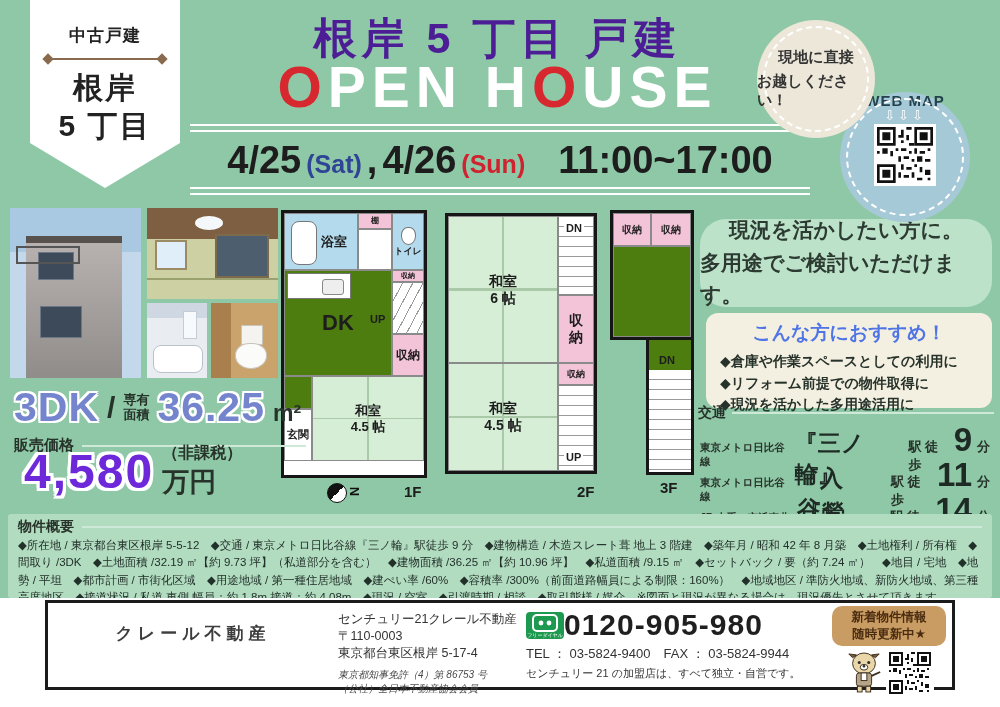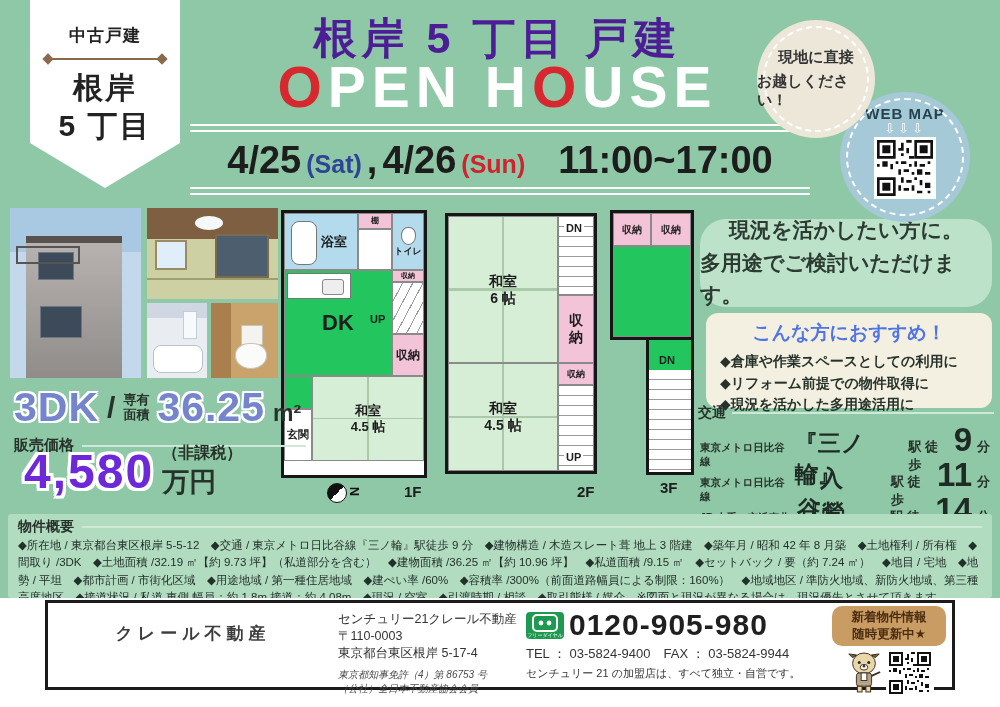--- a/index.html
+++ b/index.html
@@ -28,21 +28,21 @@
   .date-sat{font-size:25px;font-weight:800;color:#2f4496;}
   .date-sun{font-size:25px;font-weight:800;color:#cf2330;}
   .date-time{font-size:38px;font-weight:800;color:#1d1d1d;margin-left:28px;}
 
   .visit{position:absolute;left:757px;top:20px;width:118px;height:118px;border-radius:50%;background:#ece7d8;z-index:3;}
   .dash-inner{position:absolute;inset:6px;border:2px dashed #fff;border-radius:50%;}
   .visit-text{position:absolute;inset:0;display:flex;flex-direction:column;align-items:center;justify-content:center;
               font-size:15px;font-weight:800;color:#333;gap:5px;}
   .webmap{position:absolute;left:840px;top:92px;width:130px;height:130px;border-radius:50%;background:#a6c9d8;z-index:2;
           display:flex;flex-direction:column;align-items:center;}
-  .webmap-label{margin-top:13px;font-size:15px;font-weight:800;color:#24424e;letter-spacing:1px;}
+  .webmap-label{font-size:15px;font-weight:800;color:#24424e;letter-spacing:1px;}
   .webmap-arrows{font-size:13px;color:#fff;letter-spacing:3px;line-height:1;}
   .qr{background:#fff;padding:3px;margin-top:2px;}
 
   
   .photo{position:absolute;overflow:hidden;}
   #ph-ext{left:10px;top:208px;width:131px;height:170px;background:linear-gradient(#a9c9e3 0 26%,#c3d9eb 26% 100%);}
   .bld{position:absolute;left:16px;top:28px;width:96px;height:142px;background:linear-gradient(#b7b2b0,#8e8a88);border-top:7px solid #57524e;}
   .win{position:absolute;background:#3d4a5a;border:1px solid #6c7685;}
   .balc{position:absolute;left:6px;top:38px;width:60px;height:14px;border:2px solid #555;background:none;}
   #ph-tat{left:147px;top:208px;width:131px;height:91px;background:linear-gradient(#7e5f41 0 34%,#cdd0a2 34% 100%);}
@@ -58,21 +58,21 @@
   .toi-tank{position:absolute;left:30px;top:22px;width:20px;height:18px;background:#f4f3ef;border:1px solid #c9c4ba;}
 
   
   .plan{position:absolute;background:#fff;border:3px solid #161616;box-sizing:border-box;}
   #plan1{left:281px;top:210px;width:146px;height:268px;}
   #plan2{left:445px;top:213px;width:152px;height:261px;}
   #plan3t{left:610px;top:210px;width:84px;height:130px;}
   #plan3b{left:646px;top:337px;width:48px;height:138px;}
   .room{position:absolute;box-sizing:border-box;border:1px solid #8a8a8a;display:flex;align-items:center;justify-content:center;
         flex-direction:column;text-align:center;font-weight:bold;color:#1d1d1d;line-height:1.2;}
-  .c-blue{background:#b4dbed;}.c-pink{background:#f3c3d8;}.c-yel{background:#22c55e;align-items:center;}
+  .c-blue{background:#b4dbed;}.c-pink{background:#f3c3d8;}.c-yel{background:#4d7c0f;align-items:center;}
   .tatami{background-image:linear-gradient(to right,transparent 0 49%,#a9c9a9 49% 51%,transparent 51%),
           linear-gradient(to bottom,transparent 0 49%,#a9c9a9 49% 51%,transparent 51%);background-color:#d6edd6;}
   .stairs{background:repeating-linear-gradient(to bottom,#fff 0 9px,#9a9a9a 9px 10px);}
   .stairs-fan{background:repeating-linear-gradient(118deg,#fff 0 8px,#9a9a9a 8px 9px);}
   .plan-lbl-abs{position:absolute;font-size:11px;font-weight:bold;color:#1d1d1d;background:#fff;padding:0 2px;z-index:2;}
   .vtxt{width:16px;word-break:break-all;}
   .tub-icon{position:absolute;left:6px;top:7px;width:24px;height:42px;background:#fff;border:1px solid #777;border-radius:8px;}
   .kit-icon{position:absolute;left:2px;top:2px;width:62px;height:24px;background:#fff;border:1px solid #777;}
   .sink{position:absolute;left:34px;top:5px;width:20px;height:14px;background:#eee;border:1px solid #888;border-radius:3px;}
   .wc-icon{width:13px;height:16px;background:#fff;border:1px solid #777;border-radius:45% 45% 50% 50%;margin-bottom:1px;}
@@ -123,21 +123,21 @@
   
   .footer-bg{position:absolute;left:0;top:598px;width:1000px;height:109px;background:#fff;}
   .footer-box{position:absolute;left:45px;top:600px;width:910px;height:90px;border:3px solid #1b1b1b;background:#fff;
               box-sizing:border-box;display:flex;}
   .logo-col{width:290px;text-align:center;padding-top:10px;}
   .logo{font-size:36px;font-weight:800;color:#3d3d3d;letter-spacing:2px;}
   .logo-sub{font-size:17px;color:#3d3d3d;margin-top:9px;letter-spacing:5px;font-weight:bold;}
   .company-col{width:188px;padding-top:8px;font-size:12.5px;color:#333;line-height:1.35;}
   .company-sm{font-size:10px;color:#4a4a4a;margin-top:6px;line-height:1.45;font-style:italic;}
   .phone-col{width:300px;padding-top:5px;}
-  .phone-row{display:flex;align-items:center;gap:5px;}
+  .phone-row{display:flex;align-items:center;}
   .freedial{width:36px;display:flex;flex-direction:column;align-items:center;background:#1d9a50;border-radius:4px;padding:2px 1px 1px;}
   .freedial-lbl{font-size:5px;color:#fff;}
   .phone-num{font-size:30px;font-weight:800;color:#1f1f1f;letter-spacing:1px;}
   .telfax{font-size:13px;color:#333;margin-top:3px;}
   .foot-note{font-size:11px;color:#333;margin-top:3px;}
   .right-col{flex:1;display:flex;flex-direction:column;align-items:center;}
   .badge{margin-top:3px;width:114px;background:#c99c63;border-radius:10px;text-align:center;font-size:12.5px;
          font-weight:800;color:#4a2c10;line-height:1.35;padding:3px 0;}
   .mascot-row{display:flex;align-items:center;gap:3px;margin-top:1px;}
 </style>

